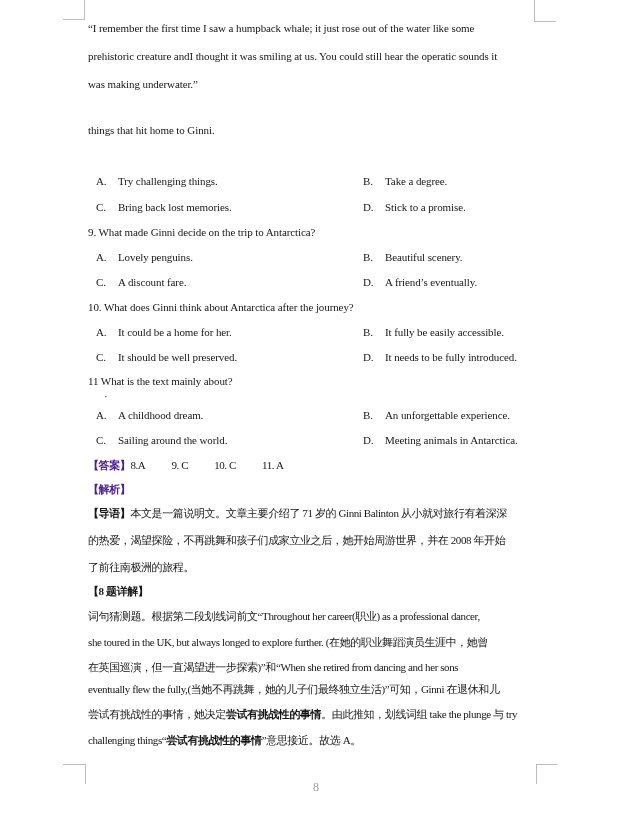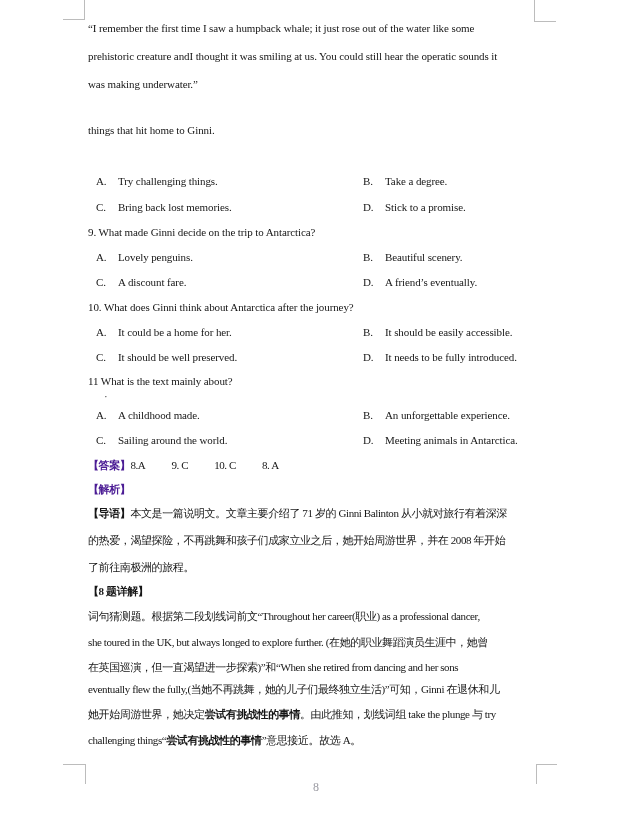--- a/index.html
+++ b/index.html
@@ -56,52 +56,52 @@
     <span class="opt-right"><span class="opt-label">B.</span><span>Beautiful scenery.</span></span>
   </div>
   <div class="ln optrow" style="top:274px">
     <span><span class="opt-label">C.</span><span>A discount fare.</span></span>
     <span class="opt-right"><span class="opt-label">D.</span><span>A friend’s eventually.</span></span>
   </div>
 
   <div class="ln" style="top:299px">10.  What does Ginni think about Antarctica after the journey?</div>
   <div class="ln optrow" style="top:324px">
     <span><span class="opt-label">A.</span><span>It could be a home for her.</span></span>
-    <span class="opt-right"><span class="opt-label">B.</span><span>It should be easily accessible.</span></span>
+    <span class="opt-right"><span class="opt-label">B.</span><span>It fully be easily accessible.</span></span>
   </div>
   <div class="ln optrow" style="top:349px">
     <span><span class="opt-label">C.</span><span>It should be well preserved.</span></span>
     <span class="opt-right"><span class="opt-label">D.</span><span>It needs to be fully introduced.</span></span>
   </div>
 
   <div class="ln" style="top:373px">11 What is the text mainly about?</div>
   <div class="ln stray-dot" style="top:388px;left:104px">·</div>
   <div class="ln optrow" style="top:407px">
-    <span><span class="opt-label">A.</span><span>A childhood made.</span></span>
+    <span><span class="opt-label">A.</span><span>A childhood dream.</span></span>
     <span class="opt-right"><span class="opt-label">B.</span><span>An unforgettable experience.</span></span>
   </div>
   <div class="ln optrow" style="top:432px">
     <span><span class="opt-label">C.</span><span>Sailing around the world.</span></span>
     <span class="opt-right"><span class="opt-label">D.</span><span>Meeting animals in Antarctica.</span></span>
   </div>
 
   <div class="ln cn" style="top:457px">
-    <span class="teal">【答案】</span><span class="ans-item">8.A</span><span class="ans-item">9. C</span><span class="ans-item">10. C</span><span class="ans-item">8. A</span>
+    <span class="teal">【答案】</span><span class="ans-item">8.A</span><span class="ans-item">9. C</span><span class="ans-item">10. C</span><span class="ans-item">11. A</span>
   </div>
 
   <div class="ln cn teal" style="top:481px">【解析】</div>
 
   <div class="ln cn" style="top:505px"><span class="b">【导语】</span><span>本文是一篇说明文。文章主要介绍了 71 岁的 Ginni Balinton 从小就对旅行有着深深</span></div>
   <div class="ln cn" style="top:532px">的热爱，渴望探险，不再跳舞和孩子们成家立业之后，她开始周游世界，并在 2008 年开始</div>
   <div class="ln cn" style="top:559px">了前往南极洲的旅程。</div>
 
   <div class="ln cn b" style="top:583px">【8 题详解】</div>
 
   <div class="ln cn" style="top:608px">词句猜测题。根据第二段划线词前文“Throughout her career(职业) as a professional dancer,</div>
   <div class="ln cn" style="top:634px">she toured in the UK, but always longed to explore further. (在她的职业舞蹈演员生涯中，她曾</div>
   <div class="ln cn" style="top:659px">在英国巡演，但一直渴望进一步探索)”和“When she retired from dancing and her sons</div>
   <div class="ln cn" style="top:681px">eventually flew the fully,(当她不再跳舞，她的儿子们最终独立生活)”可知，Ginni 在退休和儿</div>
-  <div class="ln cn" style="top:706px"><span>她开始周游世界，她决定</span><span class="b">尝试有挑战性的事情</span><span>。由此推知，划线词组 take the plunge 与 try</span></div>
+  <div class="ln cn" style="top:706px"><span>尝试有挑战性的事情，她决定</span><span class="b">尝试有挑战性的事情</span><span>。由此推知，划线词组 take the plunge 与 try</span></div>
   <div class="ln cn" style="top:732px"><span>challenging things“</span><span class="b">尝试有挑战性的事情</span><span>”意思接近。故选 A。</span></div>
 
   <div class="pagenum">8</div>
 
 </div>
 
 </body></html>

